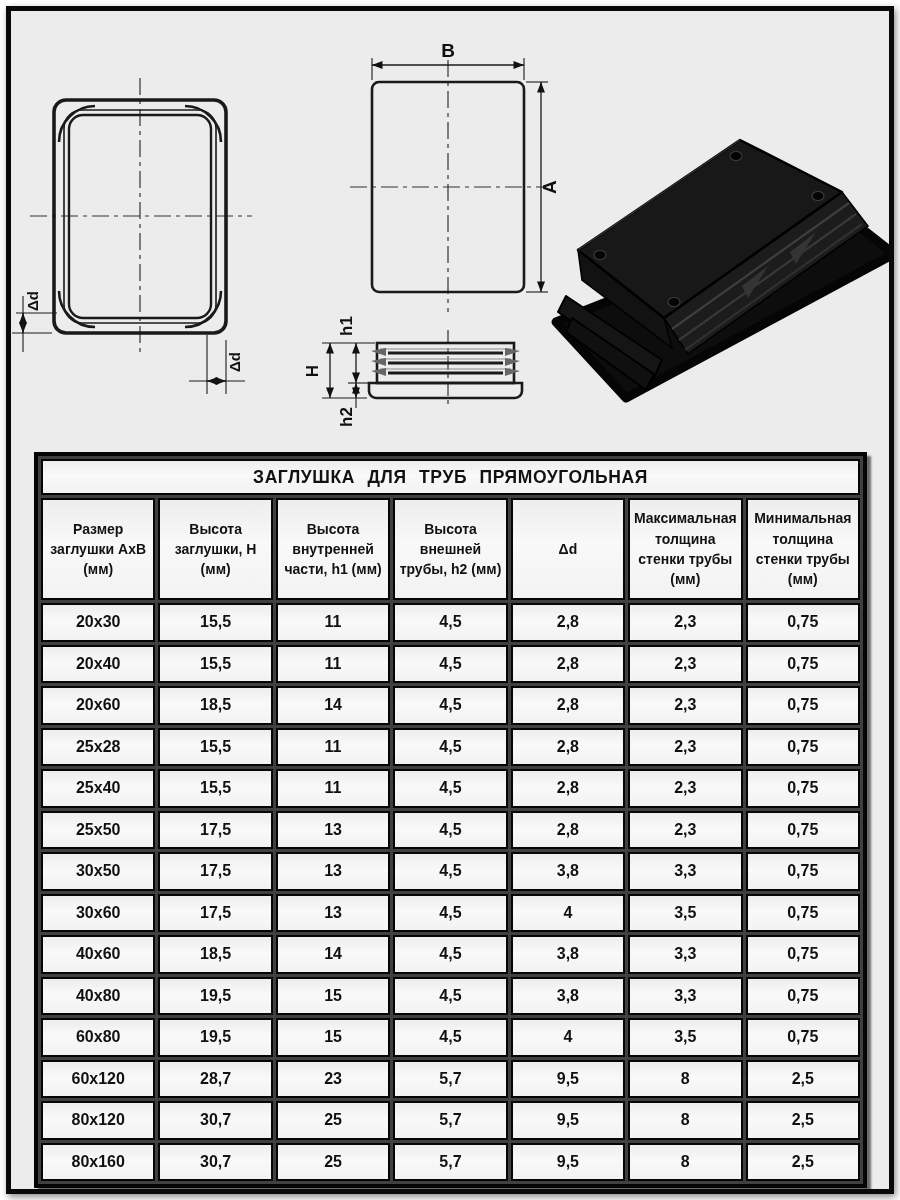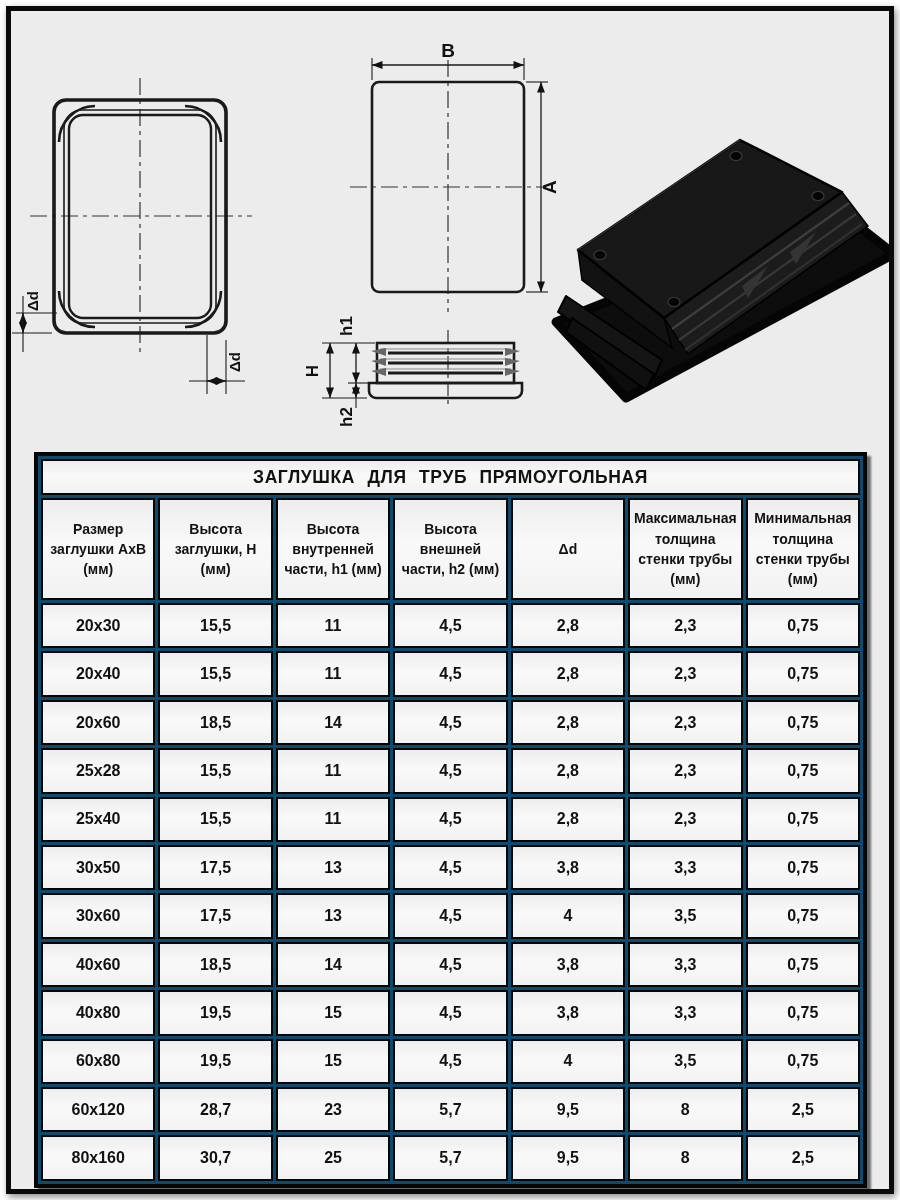--- a/index.html
+++ b/index.html
@@ -23,21 +23,21 @@
   }
   .table-wrap{
     position:absolute;
     left:23px;top:441px;width:833px;
   }
   table.dim-table{
     width:833px;height:736px;
     table-layout:fixed;
     border-collapse:separate;
     border-spacing:3px;
-    background:#0c4a6e;
+    background:#404040;
     border:4px solid #050505;
     box-shadow:4px 4px 2px rgba(0,0,0,0.55);
   }
   table.dim-table th, table.dim-table td{
     border:2px solid #050505;
     background:linear-gradient(180deg,#ededed 0%,#f9f9f9 45%,#f2f2f2 100%);
     color:#111;
     text-align:center;
     vertical-align:middle;
     padding:1px 2px;
@@ -183,21 +183,21 @@
   <div class="table-wrap">
     <table class="dim-table">
       <thead>
         <tr>
           <th class="table-title" colspan="7">ЗАГЛУШКА ДЛЯ ТРУБ ПРЯМОУГОЛЬНАЯ</th>
         </tr>
         <tr>
           <th class="col-head" style="width:13.6%">Размер заглушки АхВ (мм)</th>
           <th class="col-head" style="width:13.0%">Высота заглушки, Н (мм)</th>
           <th class="col-head" style="width:15.2%">Высота внутренней части, h1 (мм)</th>
-          <th class="col-head" style="width:11.8%">Высота внешней части, h2 (мм)</th>
+          <th class="col-head" style="width:11.8%">Высота внешней трубы, h2 (мм)</th>
           <th class="col-head" style="width:9.7%">Δd</th>
           <th class="col-head" style="width:18.2%">Максимальная толщина стенки трубы (мм)</th>
           <th class="col-head" style="width:18.5%">Минимальная толщина стенки трубы (мм)</th>
         </tr>
       </thead>
       <tbody>
           <tr>
             <td>20x30</td>
             <td>15,5</td>
             <td>11</td>
@@ -230,20 +230,29 @@
             <td>11</td>
             <td>4,5</td>
             <td>2,8</td>
             <td>2,3</td>
             <td>0,75</td>
           </tr>
           <tr>
             <td>25x40</td>
             <td>15,5</td>
             <td>11</td>
+            <td>4,5</td>
+            <td>2,8</td>
+            <td>2,3</td>
+            <td>0,75</td>
+          </tr>
+          <tr>
+            <td>25x50</td>
+            <td>17,5</td>
+            <td>13</td>
             <td>4,5</td>
             <td>2,8</td>
             <td>2,3</td>
             <td>0,75</td>
           </tr>
           <tr>
             <td>30x50</td>
             <td>17,5</td>
             <td>13</td>
             <td>4,5</td>
@@ -290,20 +299,29 @@
           <tr>
             <td>60x120</td>
             <td>28,7</td>
             <td>23</td>
             <td>5,7</td>
             <td>9,5</td>
             <td>8</td>
             <td>2,5</td>
           </tr>
           <tr>
+            <td>80x120</td>
+            <td>30,7</td>
+            <td>25</td>
+            <td>5,7</td>
+            <td>9,5</td>
+            <td>8</td>
+            <td>2,5</td>
+          </tr>
+          <tr>
             <td>80x160</td>
             <td>30,7</td>
             <td>25</td>
             <td>5,7</td>
             <td>9,5</td>
             <td>8</td>
             <td>2,5</td>
           </tr>
         </tbody>
     </table>

